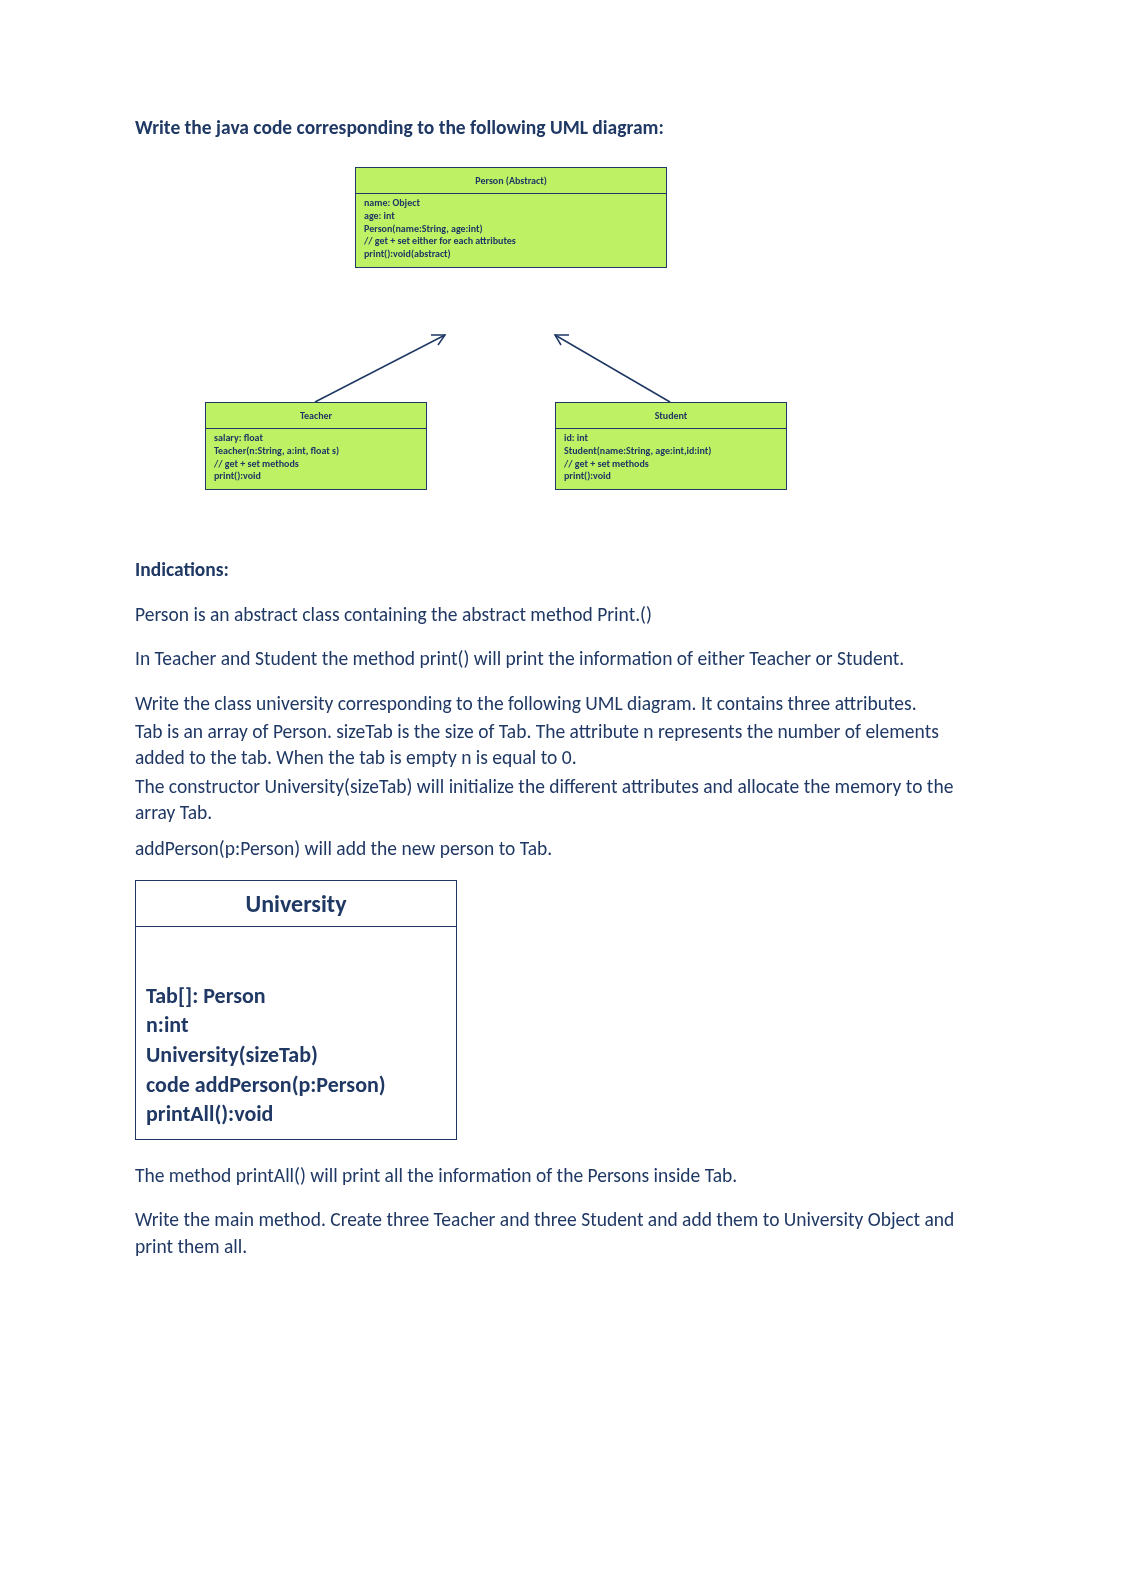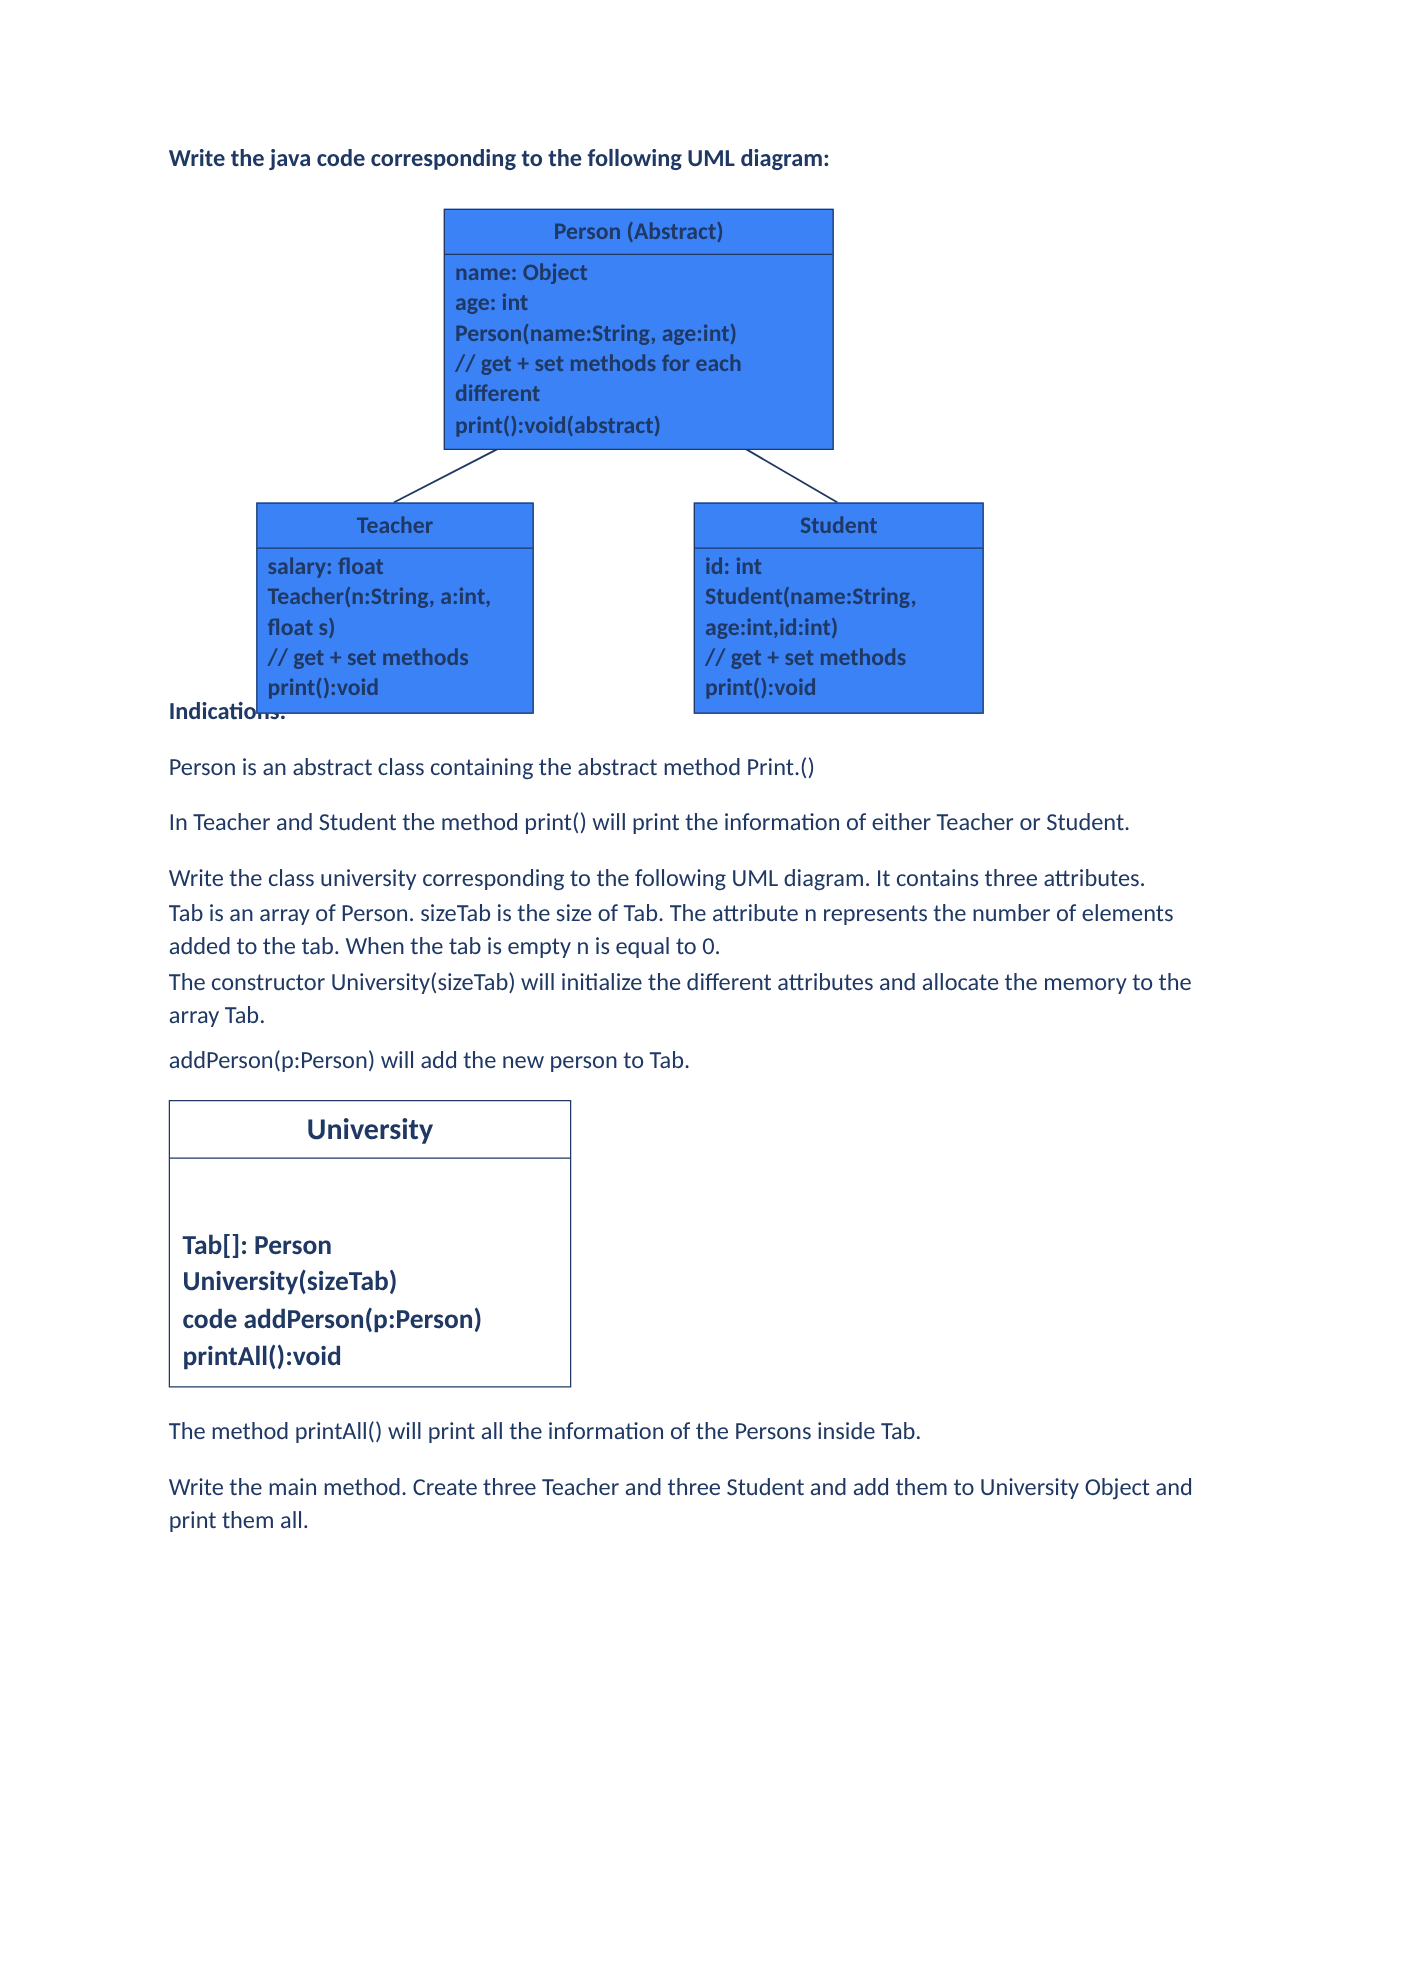--- a/index.html
+++ b/index.html
@@ -21,22 +21,22 @@
     margin-bottom: 28px;
   }
   .uml-area {
     position: relative;
     height: 370px;
     margin-bottom: 20px;
   }
   .uml-box {
     position: absolute;
     border: 1.5px solid #1f3864;
-    background: #3b82f6;
-    font-size: 19px;
+    background: #bef264;
+    font-size: 10px;
     font-weight: 700;
   }
   .uml-title {
     text-align: center;
     padding: 6px 8px;
     border-bottom: 1.5px solid #1f3864;
   }
   .uml-body {
     padding: 3px 8px 6px 8px;
     line-height: 1.28;
@@ -96,21 +96,21 @@
       <line x1="535" y1="235" x2="420" y2="168" stroke="#1f3864" stroke-width="1.5"></line>
       <polyline points="426,178 420,168 434,168" fill="none" stroke="#1f3864" stroke-width="1.5"></polyline>
     </svg>
 
     <div class="uml-box person-box">
       <div class="uml-title">Person (Abstract)</div>
       <div class="uml-body">
         <div>name: Object</div>
         <div>age: int</div>
         <div>Person(name:String, age:int)</div>
-        <div>// get + set methods for each different</div>
+        <div>// get + set either for each attributes</div>
         <div>print():void(abstract)</div>
       </div>
     </div>
 
     <div class="uml-box teacher-box">
       <div class="uml-title">Teacher</div>
       <div class="uml-body">
         <div>salary: float</div>
         <div>Teacher(n:String, a:int, float s)</div>
         <div>// get + set methods</div>
@@ -138,20 +138,21 @@
 
   <div class="para" style="margin-bottom:2px;"><span>Write the class university corresponding to the following UML diagram. It contains three attributes.</span></div>
   <div class="para" style="margin-bottom:2px;"><span class="bold">Tab</span><span> is an array of Person. </span><span class="bold">sizeTab</span><span> is the size of </span><span class="bold">Tab</span><span>. The attribute </span><span class="bold">n</span><span> represents the number of elements added to the tab. When the tab is empty </span><span class="bold">n</span><span> is equal to 0.</span></div>
   <div class="para" style="margin-bottom:10px;"><span>The constructor University(sizeTab) will initialize the different attributes and allocate the memory to the array Tab.</span></div>
   <div class="para"><span class="bold">addPerson(p:Person)</span><span> will add the new person to Tab.</span></div>
 
   <div class="university-box">
     <div class="university-title">University</div>
     <div class="university-body">
       <div>Tab[]: Person</div>
+      <div>n:int</div>
       <div>University(sizeTab)</div>
       <div>code addPerson(p:Person)</div>
       <div>printAll():void</div>
     </div>
   </div>
 
   <div class="para"><span>The method printAll() will print all the information of the Persons inside Tab.</span></div>
 
   <div class="para"><span>Write the main method. Create three Teacher and three Student and add them to University Object and print them all.</span></div>
 

